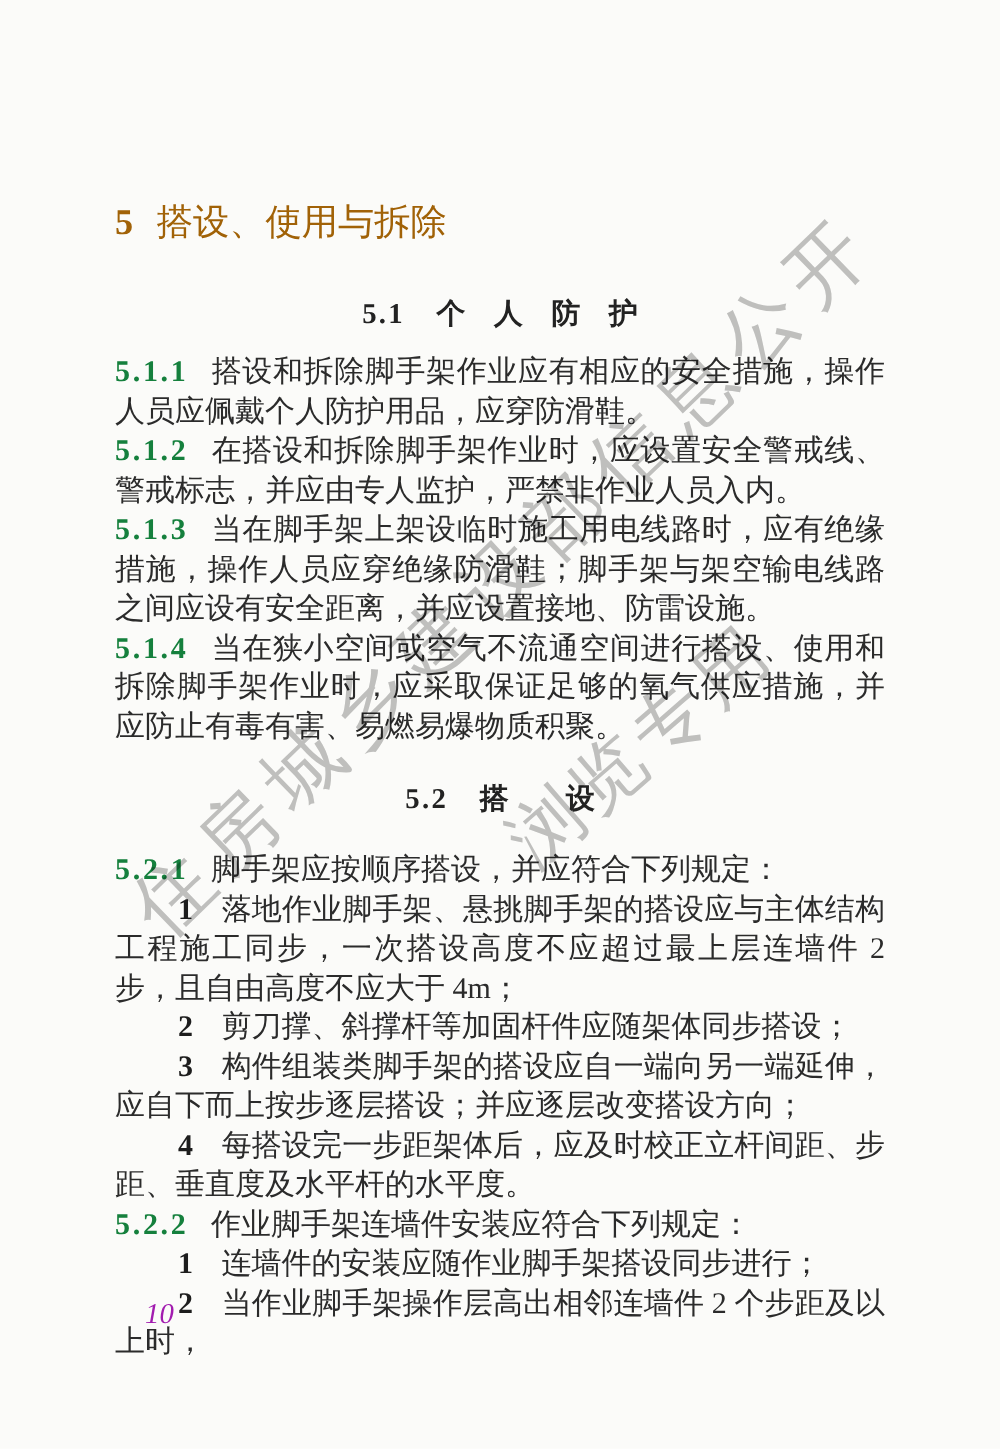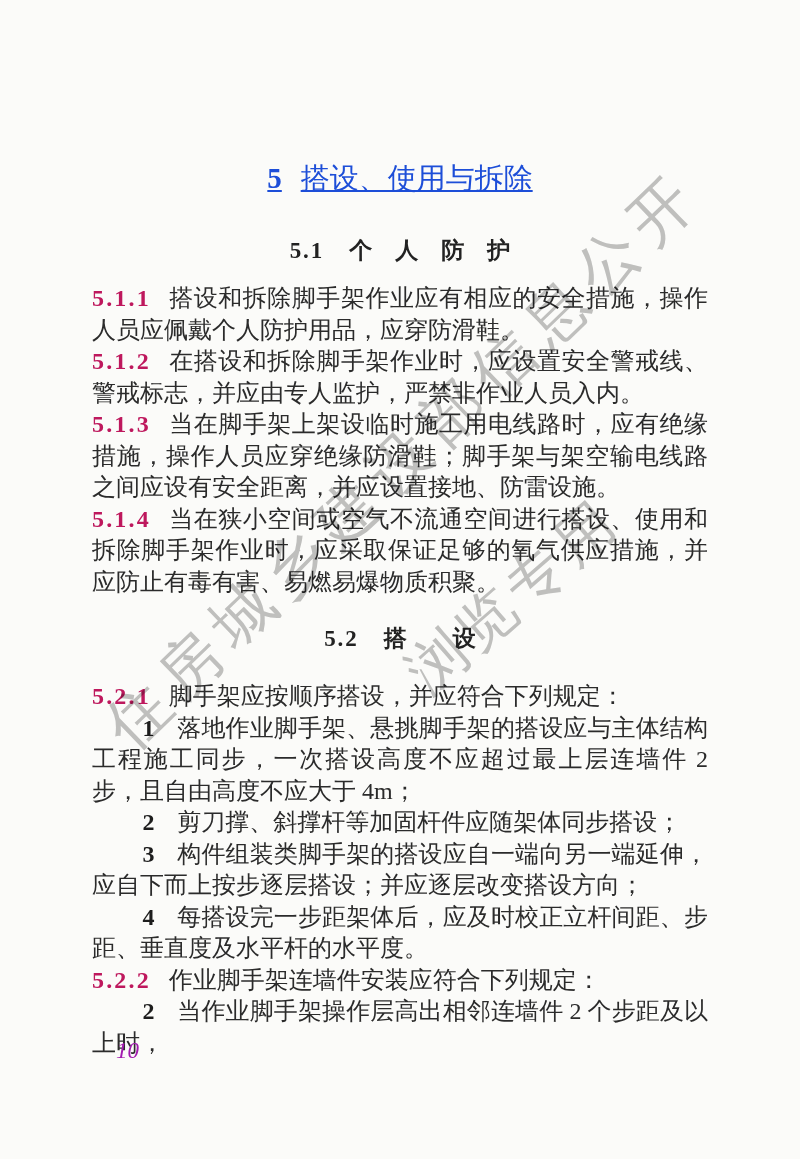--- a/index.html
+++ b/index.html
@@ -47,26 +47,24 @@
   }
   
   .content {
     position: relative;
     z-index: 1;
     padding: 0 92px;
   }
   .doc-title {
     margin: 0;
     padding-top: 158px;
-    text-align: center;
     font-size: 29px;
     font-weight: normal;
     line-height: 40px;
-    color: #1d4ed8;
-    text-decoration: underline;
+    color: #a16207;
   }
   .doc-title .num {
     font-weight: bold;
     margin-right: 0.65em;
   }
   .sec-heading {
     margin: 0;
     text-align: center;
     font-size: 23px;
     line-height: 32px;
@@ -90,21 +88,21 @@
     font-size: 24px;
     line-height: 31.5px;
     text-align: justify;
     color: #2b2b2b;
   }
   p.item { text-indent: 2.1em; }
   .clause-label {
     font-weight: bold;
     letter-spacing: 0.09em;
     margin-right: 0.75em;
-    color: #be185d;
+    color: #15803d;
   }
   .item-num {
     font-weight: bold;
     margin-right: 0.95em;
     color: #1d1d1d;
   }
   .page-number {
     position: absolute;
     left: 116px;
     top: 1038px;
@@ -164,20 +162,23 @@
       <p class="para item">
         <span class="item-num">3</span><span>构件组装类脚手架的搭设应自一端向另一端延伸，应自下而上按步逐层搭设；并应逐层改变搭设方向；</span>
       </p>
       <p class="para item">
         <span class="item-num">4</span><span>每搭设完一步距架体后，应及时校正立杆间距、步距、垂直度及水平杆的水平度。</span>
       </p>
       <p class="para clause">
         <span class="clause-label">5.2.2</span><span>作业脚手架连墙件安装应符合下列规定：</span>
       </p>
       <p class="para item">
+        <span class="item-num">1</span><span>连墙件的安装应随作业脚手架搭设同步进行；</span>
+      </p>
+      <p class="para item">
         <span class="item-num">2</span><span>当作业脚手架操作层高出相邻连墙件 2 个步距及以上时，</span>
       </p>
     </div>
 
   </div>
 
   <div class="page-number">10</div>
 
 </div>
 

